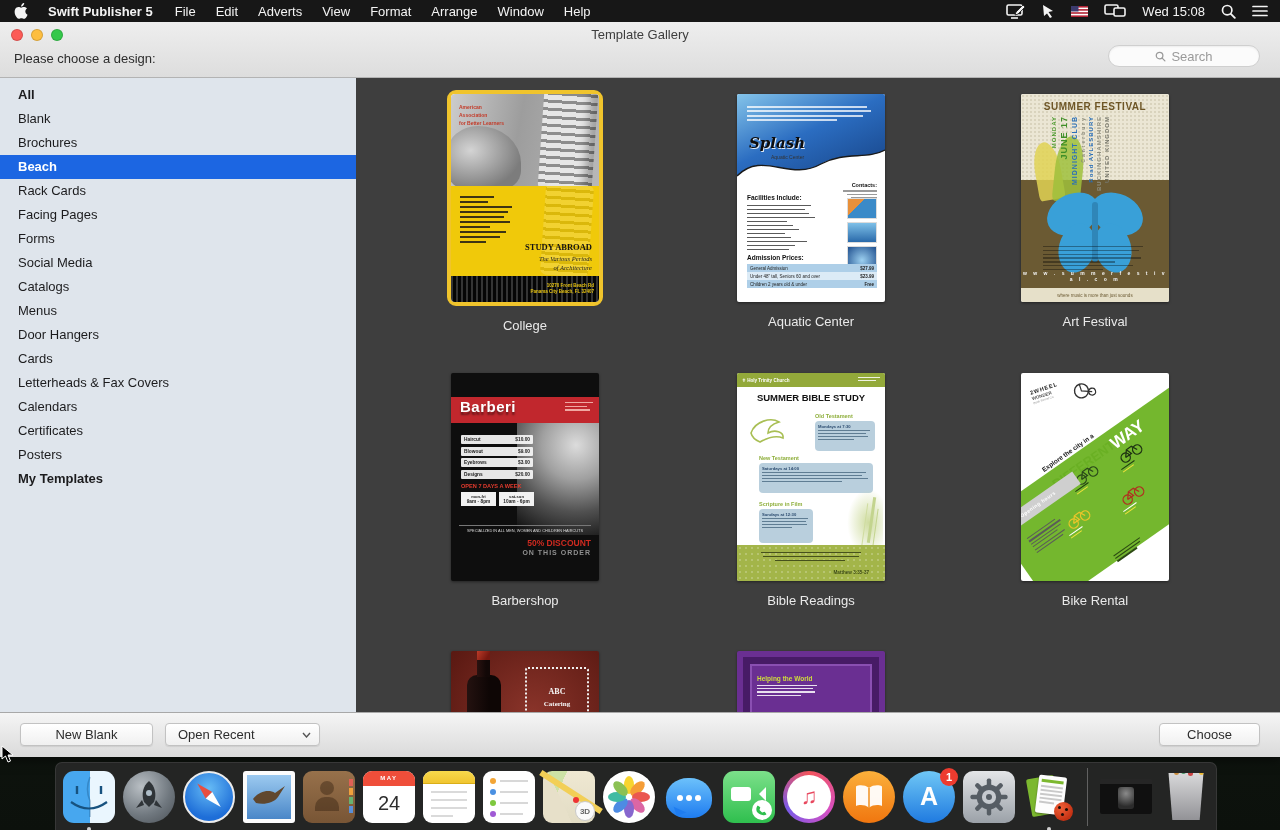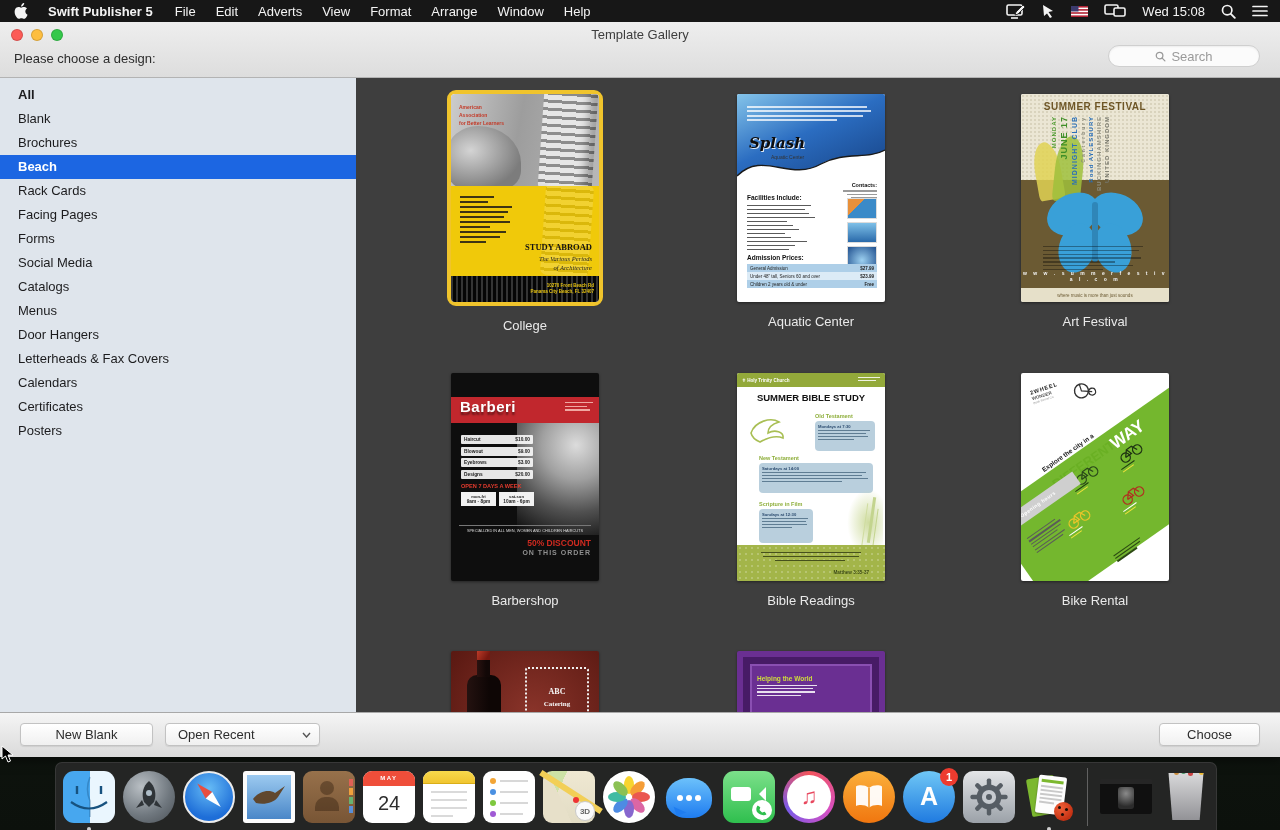--- a/index.html
+++ b/index.html
@@ -337,24 +337,26 @@
         <div class="side-item">Blank</div>
         <div class="side-item">Brochures</div>
         <div class="side-item selected">Beach</div>
         <div class="side-item">Rack Cards</div>
         <div class="side-item">Facing Pages</div>
         <div class="side-item">Forms</div>
         <div class="side-item">Social Media</div>
         <div class="side-item">Catalogs</div>
         <div class="side-item">Menus</div>
         <div class="side-item">Door Hangers</div>
+        <div class="side-item">Cards</div>
         <div class="side-item">Letterheads &amp; Fax Covers</div>
         <div class="side-item">Calendars</div>
         <div class="side-item">Certificates</div>
         <div class="side-item">Posters</div>
+        <div class="side-item bold">My Templates</div>
       </div>
 
       <div class="gallery">
 
         <div class="tpl" style="left:91px; top:12px;">
           <div class="pgsel">
             <div class="pg">
               <div class="abs cg-photo">
                 <div class="cg-statue"></div>
                 <div class="cg-tower"></div>

